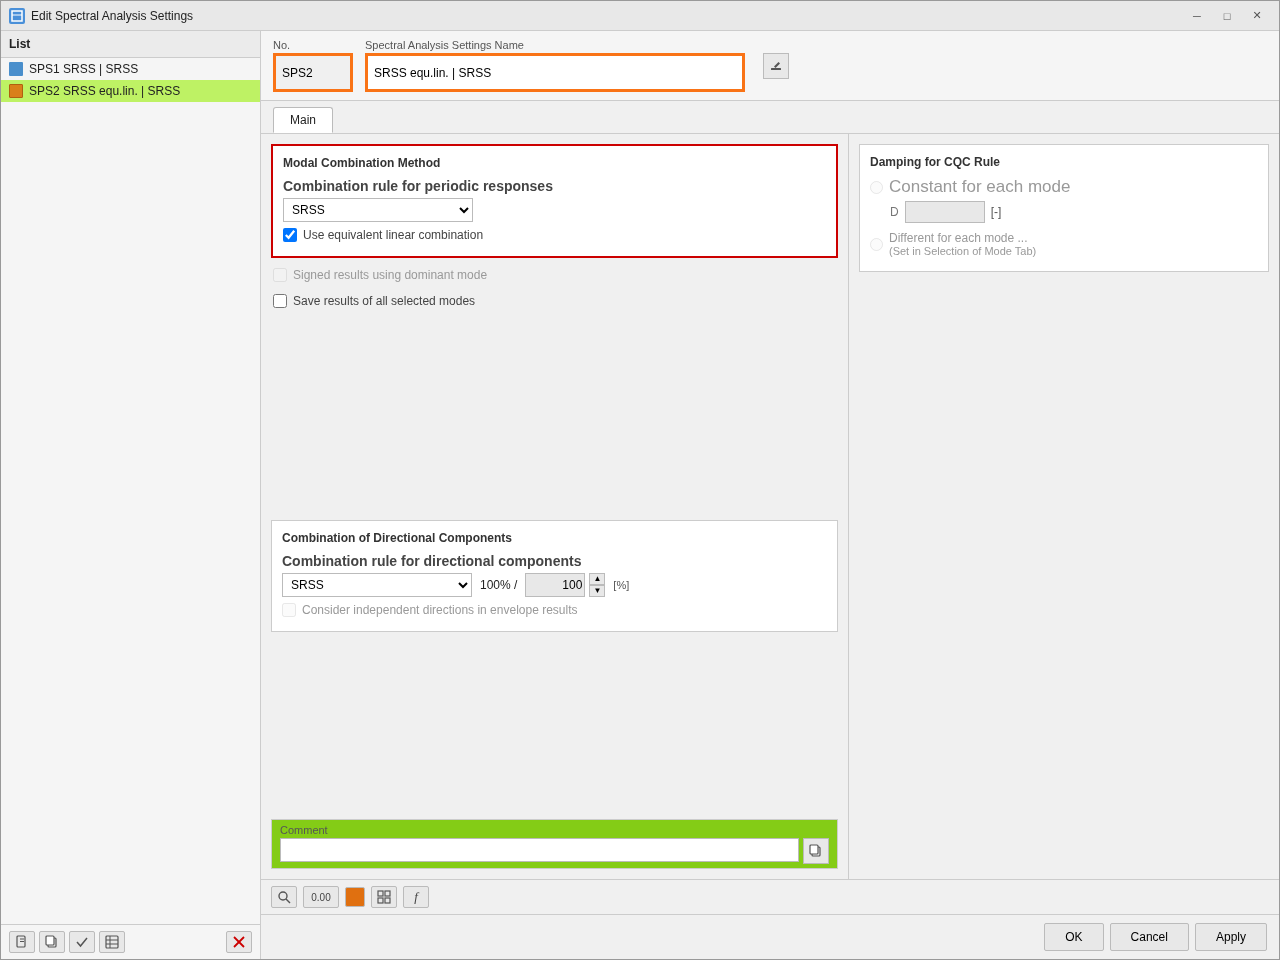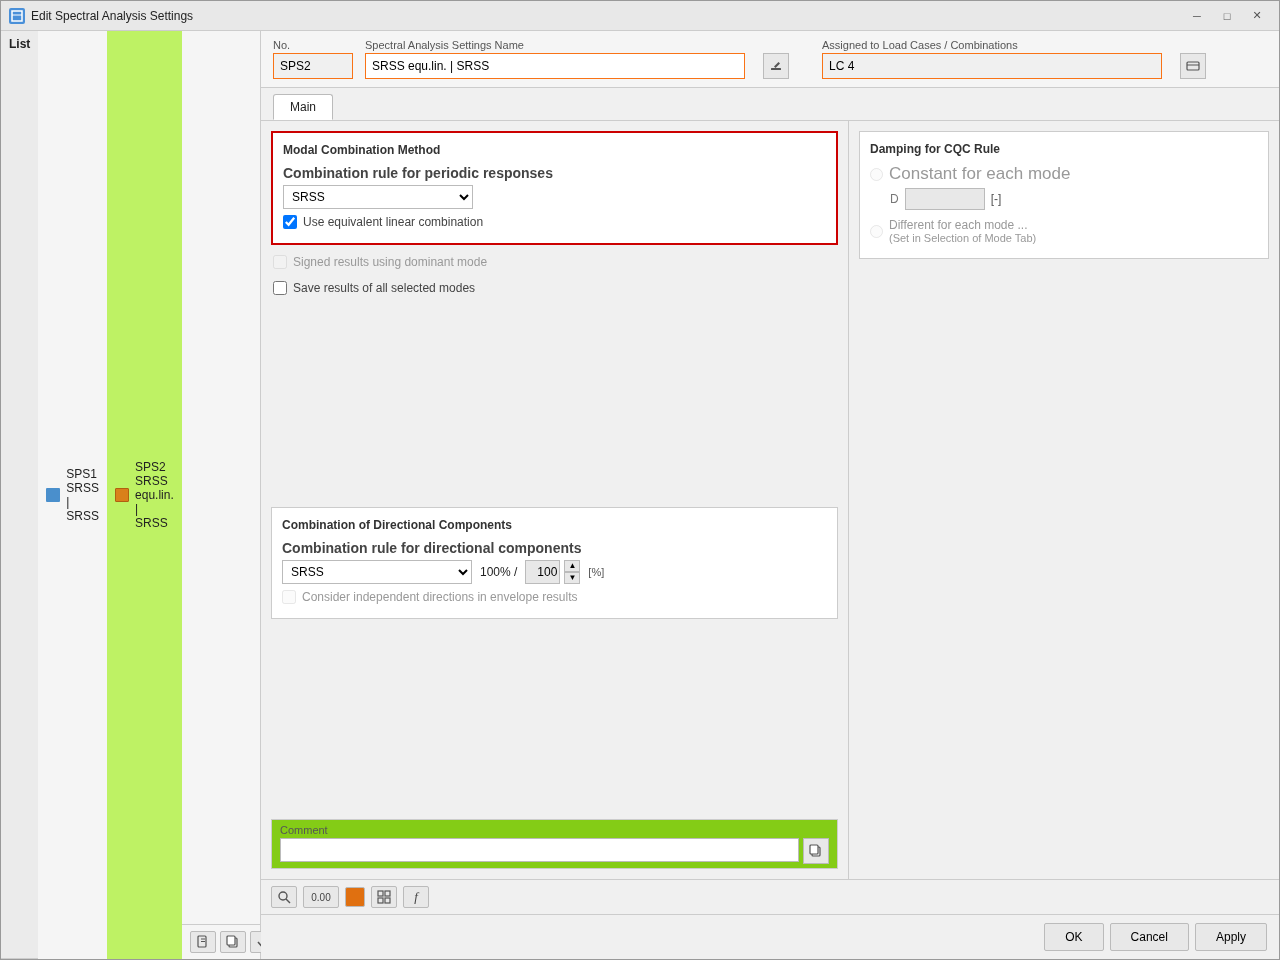--- a/index.html
+++ b/index.html
@@ -9,39 +9,39 @@
 
     .title-bar { background: #e8e8e8; height: 30px; display: flex; align-items: center; padding: 0 8px; border-bottom: 1px solid #ccc; user-select: none; }
     .title-bar .title-icon { width: 16px; height: 16px; margin-right: 6px; background: #4a90d9; border-radius: 2px; display: flex; align-items: center; justify-content: center; }
     .title-bar .title-text { flex: 1; font-size: 12px; font-weight: normal; color: #222; }
     .title-bar .win-controls { display: flex; gap: 2px; }
     .win-btn { width: 28px; height: 20px; background: none; border: none; cursor: pointer; display: flex; align-items: center; justify-content: center; font-size: 11px; color: #555; }
 
     .content-area { display: flex; flex: 1; overflow: hidden; }
 
     
-    .left-panel { width: 260px; background: #f5f5f5; border-right: 1px solid #ccc; display: flex; flex-direction: row; }
+    .left-panel { width: 260px; background: #f5f5f5; border-right: 1px solid #ccc; display: flex; flex-direction: column; }
     .left-panel-header { padding: 6px 8px; font-weight: bold; font-size: 12px; border-bottom: 1px solid #ccc; background: #ebebeb; }
     .list-item { display: flex; align-items: center; padding: 4px 8px; cursor: pointer; font-size: 12px; gap: 6px; }
     .list-item.selected { background: #bef264; }
     .list-item-icon { width: 14px; height: 14px; border-radius: 1px; flex-shrink: 0; }
     .icon-blue { background: #4a8fcc; }
     .icon-orange { background: #d9801a; border: 1px solid #b06010; }
     .left-panel-bottom { margin-top: auto; border-top: 1px solid #ccc; padding: 6px 8px; display: flex; gap: 4px; align-items: center; }
     .icon-btn { width: 26px; height: 22px; background: #e8e8e8; border: 1px solid #bbb; cursor: pointer; display: flex; align-items: center; justify-content: center; font-size: 11px; color: #444; border-radius: 2px; }
     .icon-btn.red { color: #cc0000; }
 
     
     .main-panel { flex: 1; display: flex; flex-direction: column; padding: 0; overflow: hidden; }
 
     
     .header-row { display: flex; align-items: stretch; padding: 8px 12px; gap: 12px; border-bottom: 1px solid #ccc; background: #f5f5f5; }
     .field-group { display: flex; flex-direction: column; gap: 2px; }
     .field-label { font-size: 11px; color: #555; }
-    .field-input { height: 26px; border: 1px solid #f97316; background: white; padding: 2px 6px; font-size: 12px; }
+    .field-input { height: 39px; border: 3px solid #f97316; background: white; padding: 2px 6px; font-size: 12px; }
     .field-input-no { width: 80px; }
     .field-input-lc { width: 340px; }
     .field-with-btn { display: flex; gap: 18px; }
     .input-btn { width: 26px; height: 26px; background: #e8e8e8; border: 1px solid #bbb; cursor: pointer; display: flex; align-items: center; justify-content: center; font-size: 11px; color: #333; }
 
     
     .tabs-row { display: flex; padding: 6px 12px 0; border-bottom: 1px solid #ccc; background: #f0f0f0; }
     .tab { padding: 5px 16px; border: 1px solid #bbb; border-bottom: none; background: #e8e8e8; cursor: pointer; font-size: 12px; margin-right: 2px; border-radius: 3px 3px 0 0; text-align: right; }
     .tab.active { background: white; border-bottom: 1px solid white; z-index: 1; font-weight: 500; }
 
@@ -83,21 +83,21 @@
     .spacer { flex: 1; }
 
     
     .footer { background: #f0f0f0; border-top: 1px solid #ccc; padding: 8px 12px; display: flex; justify-content: flex-end; gap: 6px; align-items: center; }
     .footer-btn { padding: 4px 20px; height: 28px; font-size: 12px; cursor: pointer; border: 1px solid #bbb; background: #e8e8e8; border-radius: 2px; }
     .footer-btn.primary { background: #e8e8e8; }
 
     select { height: 24px; border: 1px solid #aaa; background: white; padding: 0 4px; font-size: 12px; }
 
     .percent-row { display: flex; align-items: center; gap: 4px; }
-    .percent-input { width: 35px; height: 24px; border: 1px solid #bbb; background: #e8e8e8; text-align: right; padding: 0 2px; font-size: 12px; }
+    .percent-input { width: 60px; height: 24px; border: 1px solid #bbb; background: #e8e8e8; text-align: right; padding: 0 2px; font-size: 12px; }
     .percent-spin { display: flex; flex-direction: column; }
     .spin-btn { width: 16px; height: 12px; border: 1px solid #bbb; background: #e8e8e8; font-size: 8px; cursor: pointer; display: flex; align-items: center; justify-content: center; line-height: 1; }
     .unit-label { font-size: 11px; color: #555; }
 
     .large-empty { flex: 1; min-height: 200px; }
   </style>
 </head>
 <body>
 
 <div class="window">
@@ -177,32 +177,20 @@
           <input class="field-input field-input-no" type="text" readonly="" style="background: rgb(240, 240, 240);" value="SPS2">
         </div>
         <div class="field-group" style="flex:1">
           <span class="field-label">Spectral Analysis Settings Name</span>
           <div class="field-with-btn">
             <input class="field-input" type="text" style="width: 380px;" value="SRSS equ.lin. | SRSS">
             <button class="input-btn">
               <svg width="14" height="14" viewBox="0 0 14 14" fill="none">
                   <rect x="2" y="9" width="10" height="2" rx="0.5" fill="#555"></rect>
                   <path d="M5 7.5 L9.5 3 L11 4.5 L6.5 9 Z" fill="#555"></path>
-                </svg>
-            </button>
-          </div>
-        </div>
-        <div class="field-group" style="flex:1">
-          <span class="field-label">Assigned to Load Cases / Combinations</span>
-          <div class="field-with-btn">
-            <input class="field-input field-input-lc" type="text" value="LC 4" readonly="" style="background: rgb(240, 240, 240);">
-            <button class="input-btn">
-              <svg width="14" height="14" viewBox="0 0 14 14" fill="none">
-                  <rect x="1" y="3" width="12" height="8" rx="1" stroke="#555" stroke-width="1.2" fill="none"></rect>
-                  <line x1="1" y1="6" x2="13" y2="6" stroke="#555" stroke-width="1"></line>
                 </svg>
             </button>
           </div>
         </div>
       </div>
 
       <div class="tabs-row">
         <div class="tab active">Main</div>
       </div>
 

